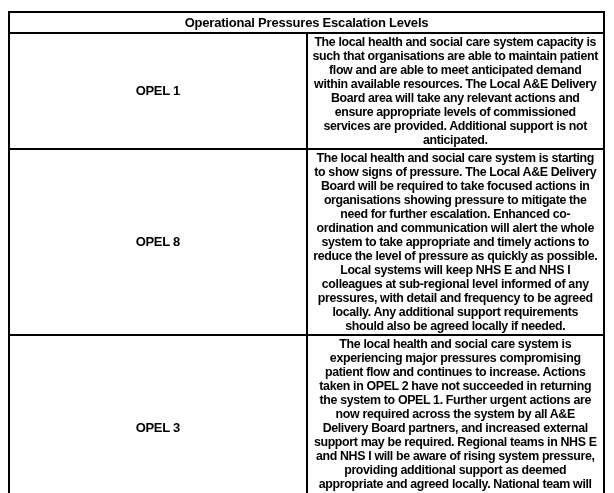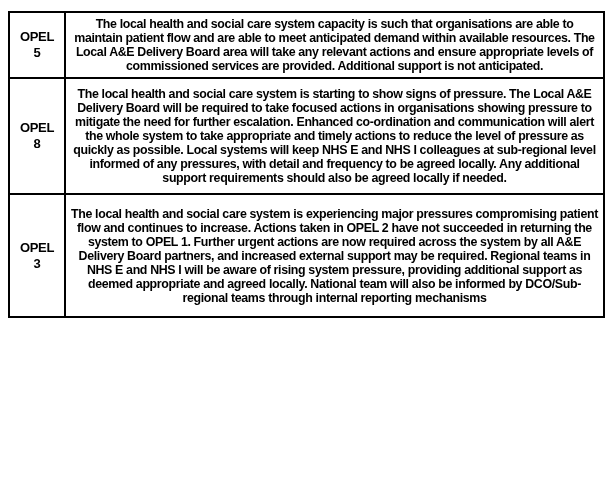--- a/index.html
+++ b/index.html
@@ -58,22 +58,25 @@
   tr.row-opel1 td { height: 62px; }
   tr.row-opel2 td { height: 112px; }
   tr.row-opel3 td { height: 119px; }
 </style>
 </head>
 <body>
 
 <div class="page">
   <table class="opel-table">
     <tbody>
+      <tr class="row-title">
+        <td class="title-cell" colspan="2">Operational Pressures Escalation Levels</td>
+      </tr>
       <tr class="row-opel1">
-        <td class="level-cell">OPEL 5</td>
+        <td class="level-cell">OPEL 1</td>
         <td class="desc-cell">The local health and social care system capacity is such that organisations are able to maintain patient flow and are able to meet anticipated demand within available resources. The Local A&amp;E Delivery Board area will take any relevant actions and ensure appropriate levels of commissioned services are provided. Additional support is not anticipated.</td>
       </tr>
       <tr class="row-opel2">
         <td class="level-cell">OPEL 8</td>
         <td class="desc-cell">The local health and social care system is starting to show signs of pressure. The Local A&amp;E Delivery Board will be required to take focused actions in organisations showing pressure to mitigate the need for further escalation. Enhanced co-ordination and communication will alert the whole system to take appropriate and timely actions to reduce the level of pressure as quickly as possible. Local systems will keep NHS E and NHS I colleagues at sub-regional level informed of any pressures, with detail and frequency to be agreed locally. Any additional support requirements should also be agreed locally if needed.</td>
       </tr>
       <tr class="row-opel3">
         <td class="level-cell">OPEL 3</td>
         <td class="desc-cell">The local health and social care system is experiencing major pressures compromising patient flow and continues to increase. Actions taken in OPEL 2 have not succeeded in returning the system to OPEL 1. Further urgent actions are now required across the system by all A&amp;E Delivery Board partners, and increased external support may be required. Regional teams in NHS E and NHS I will be aware of rising system pressure, providing additional support as deemed appropriate and agreed locally. National team will also be informed by DCO/Sub-regional teams through internal reporting mechanisms</td>
       </tr>

